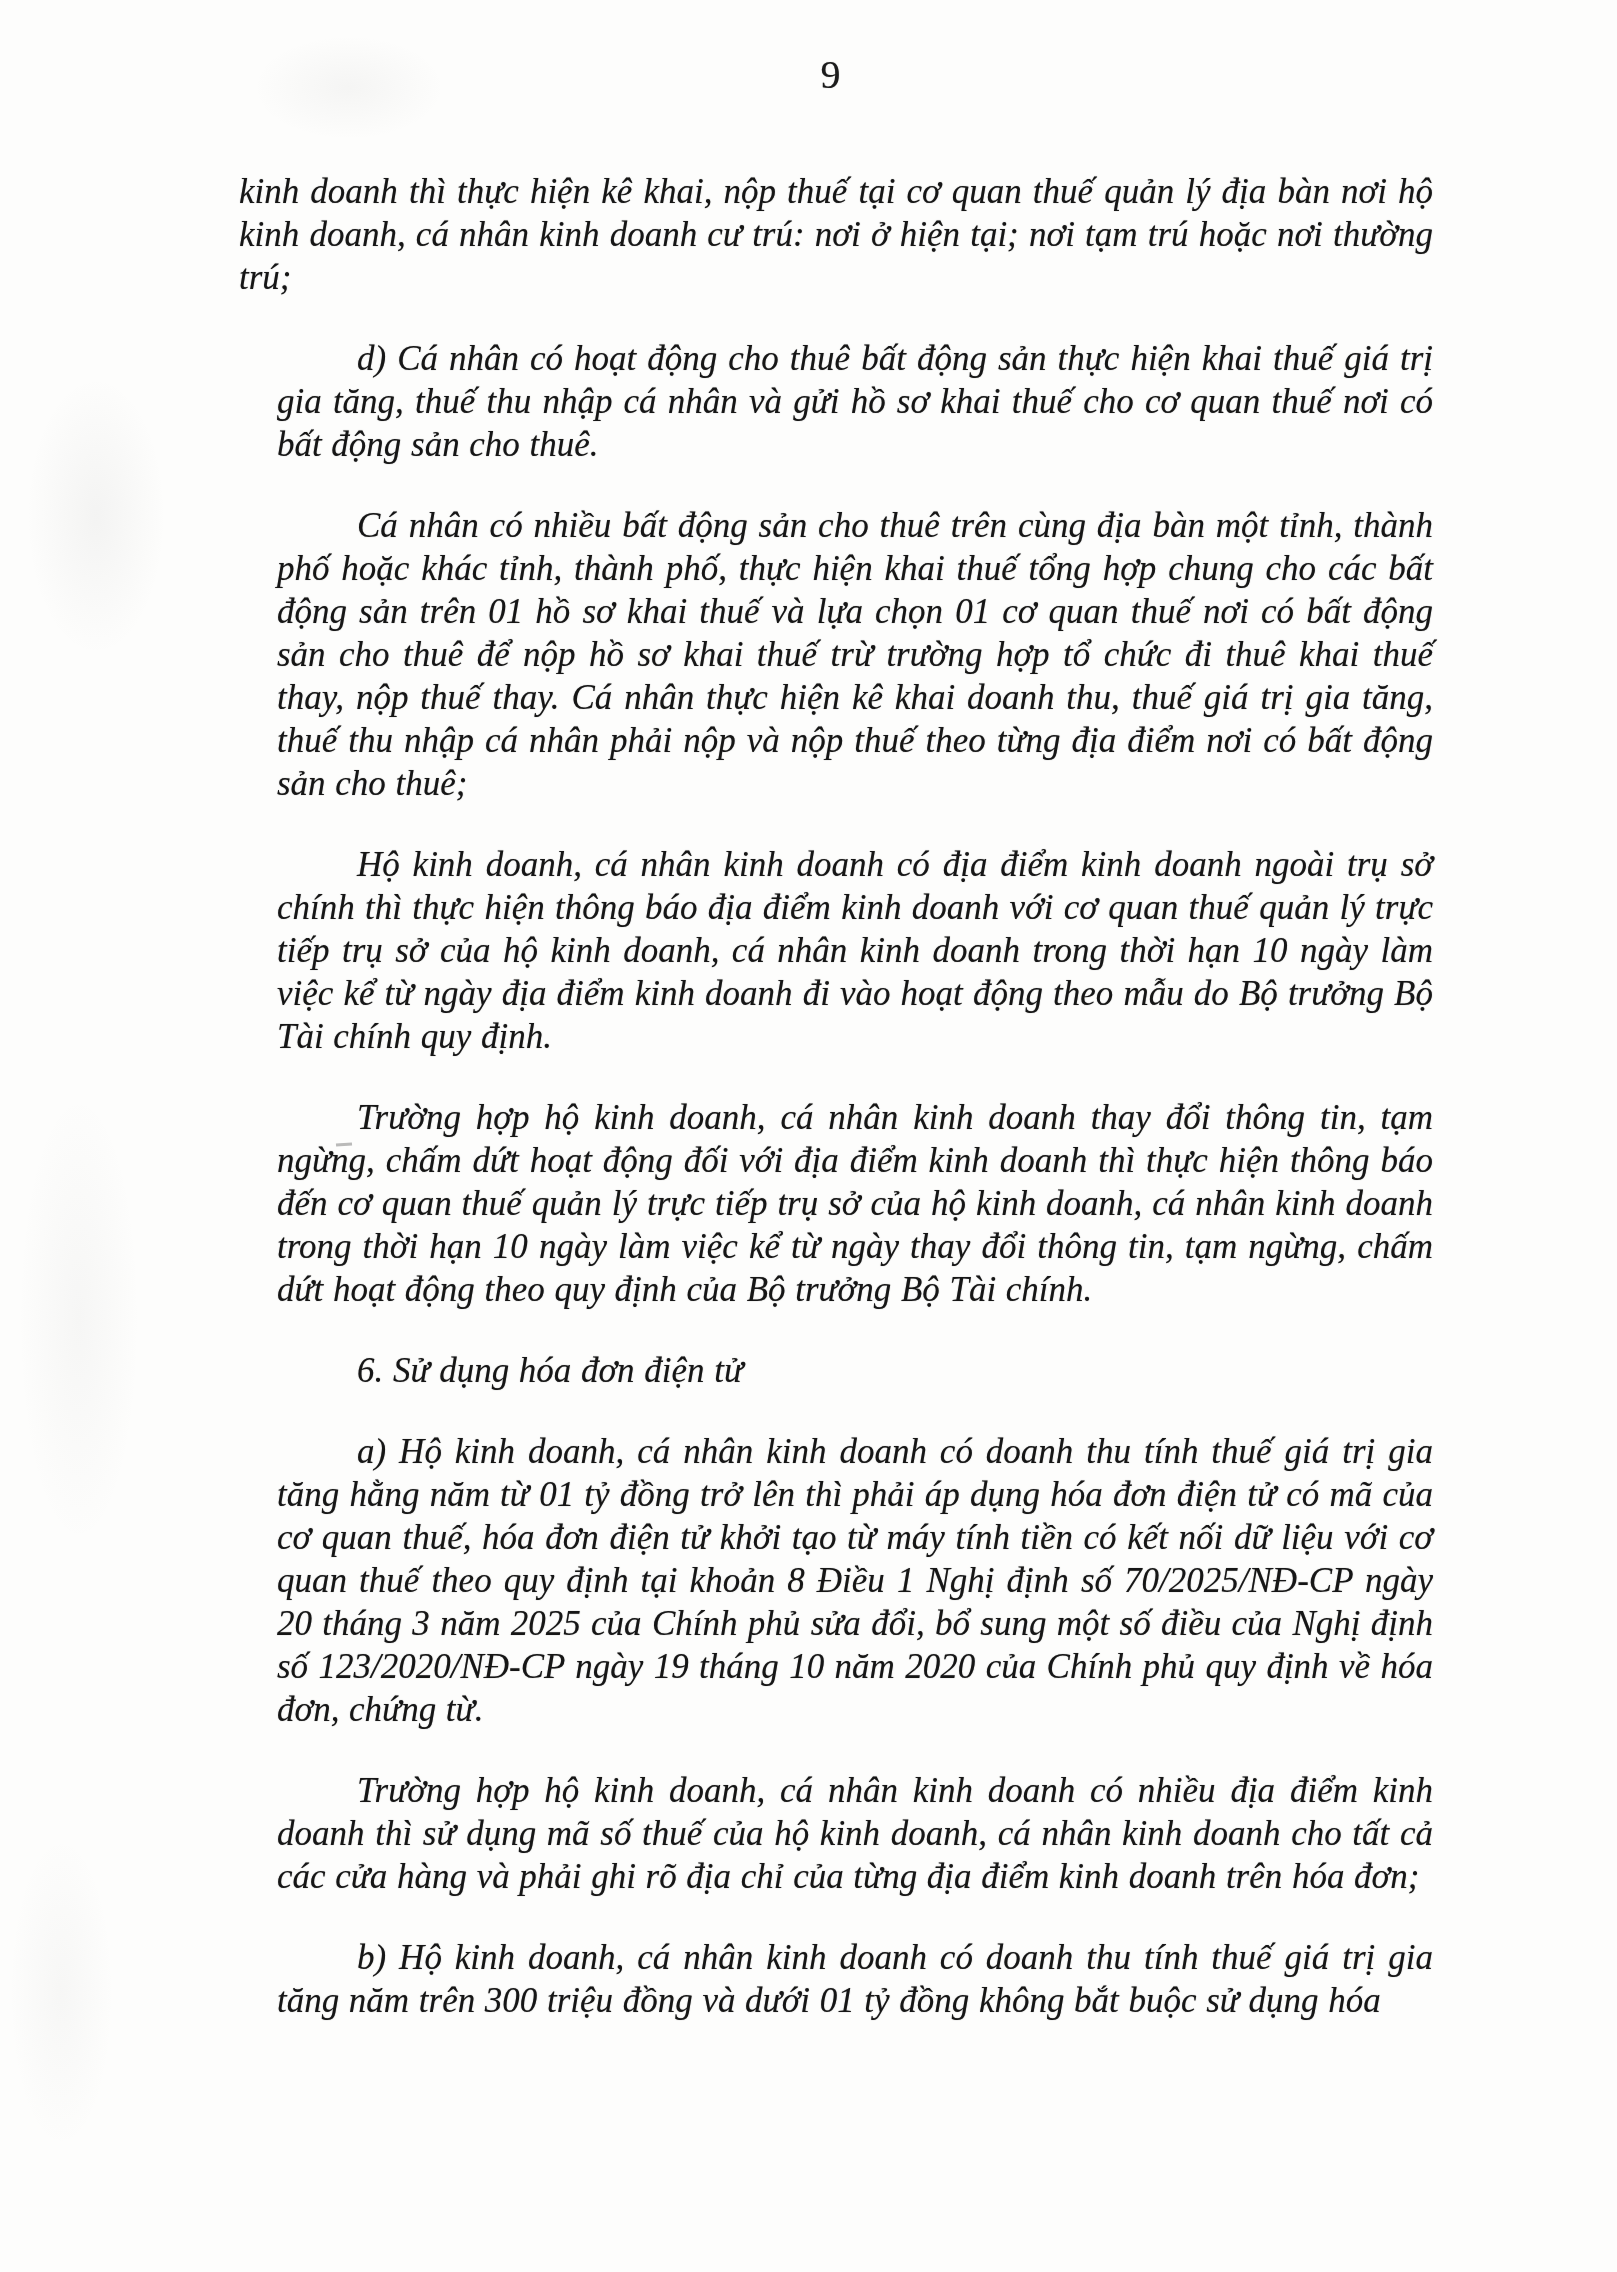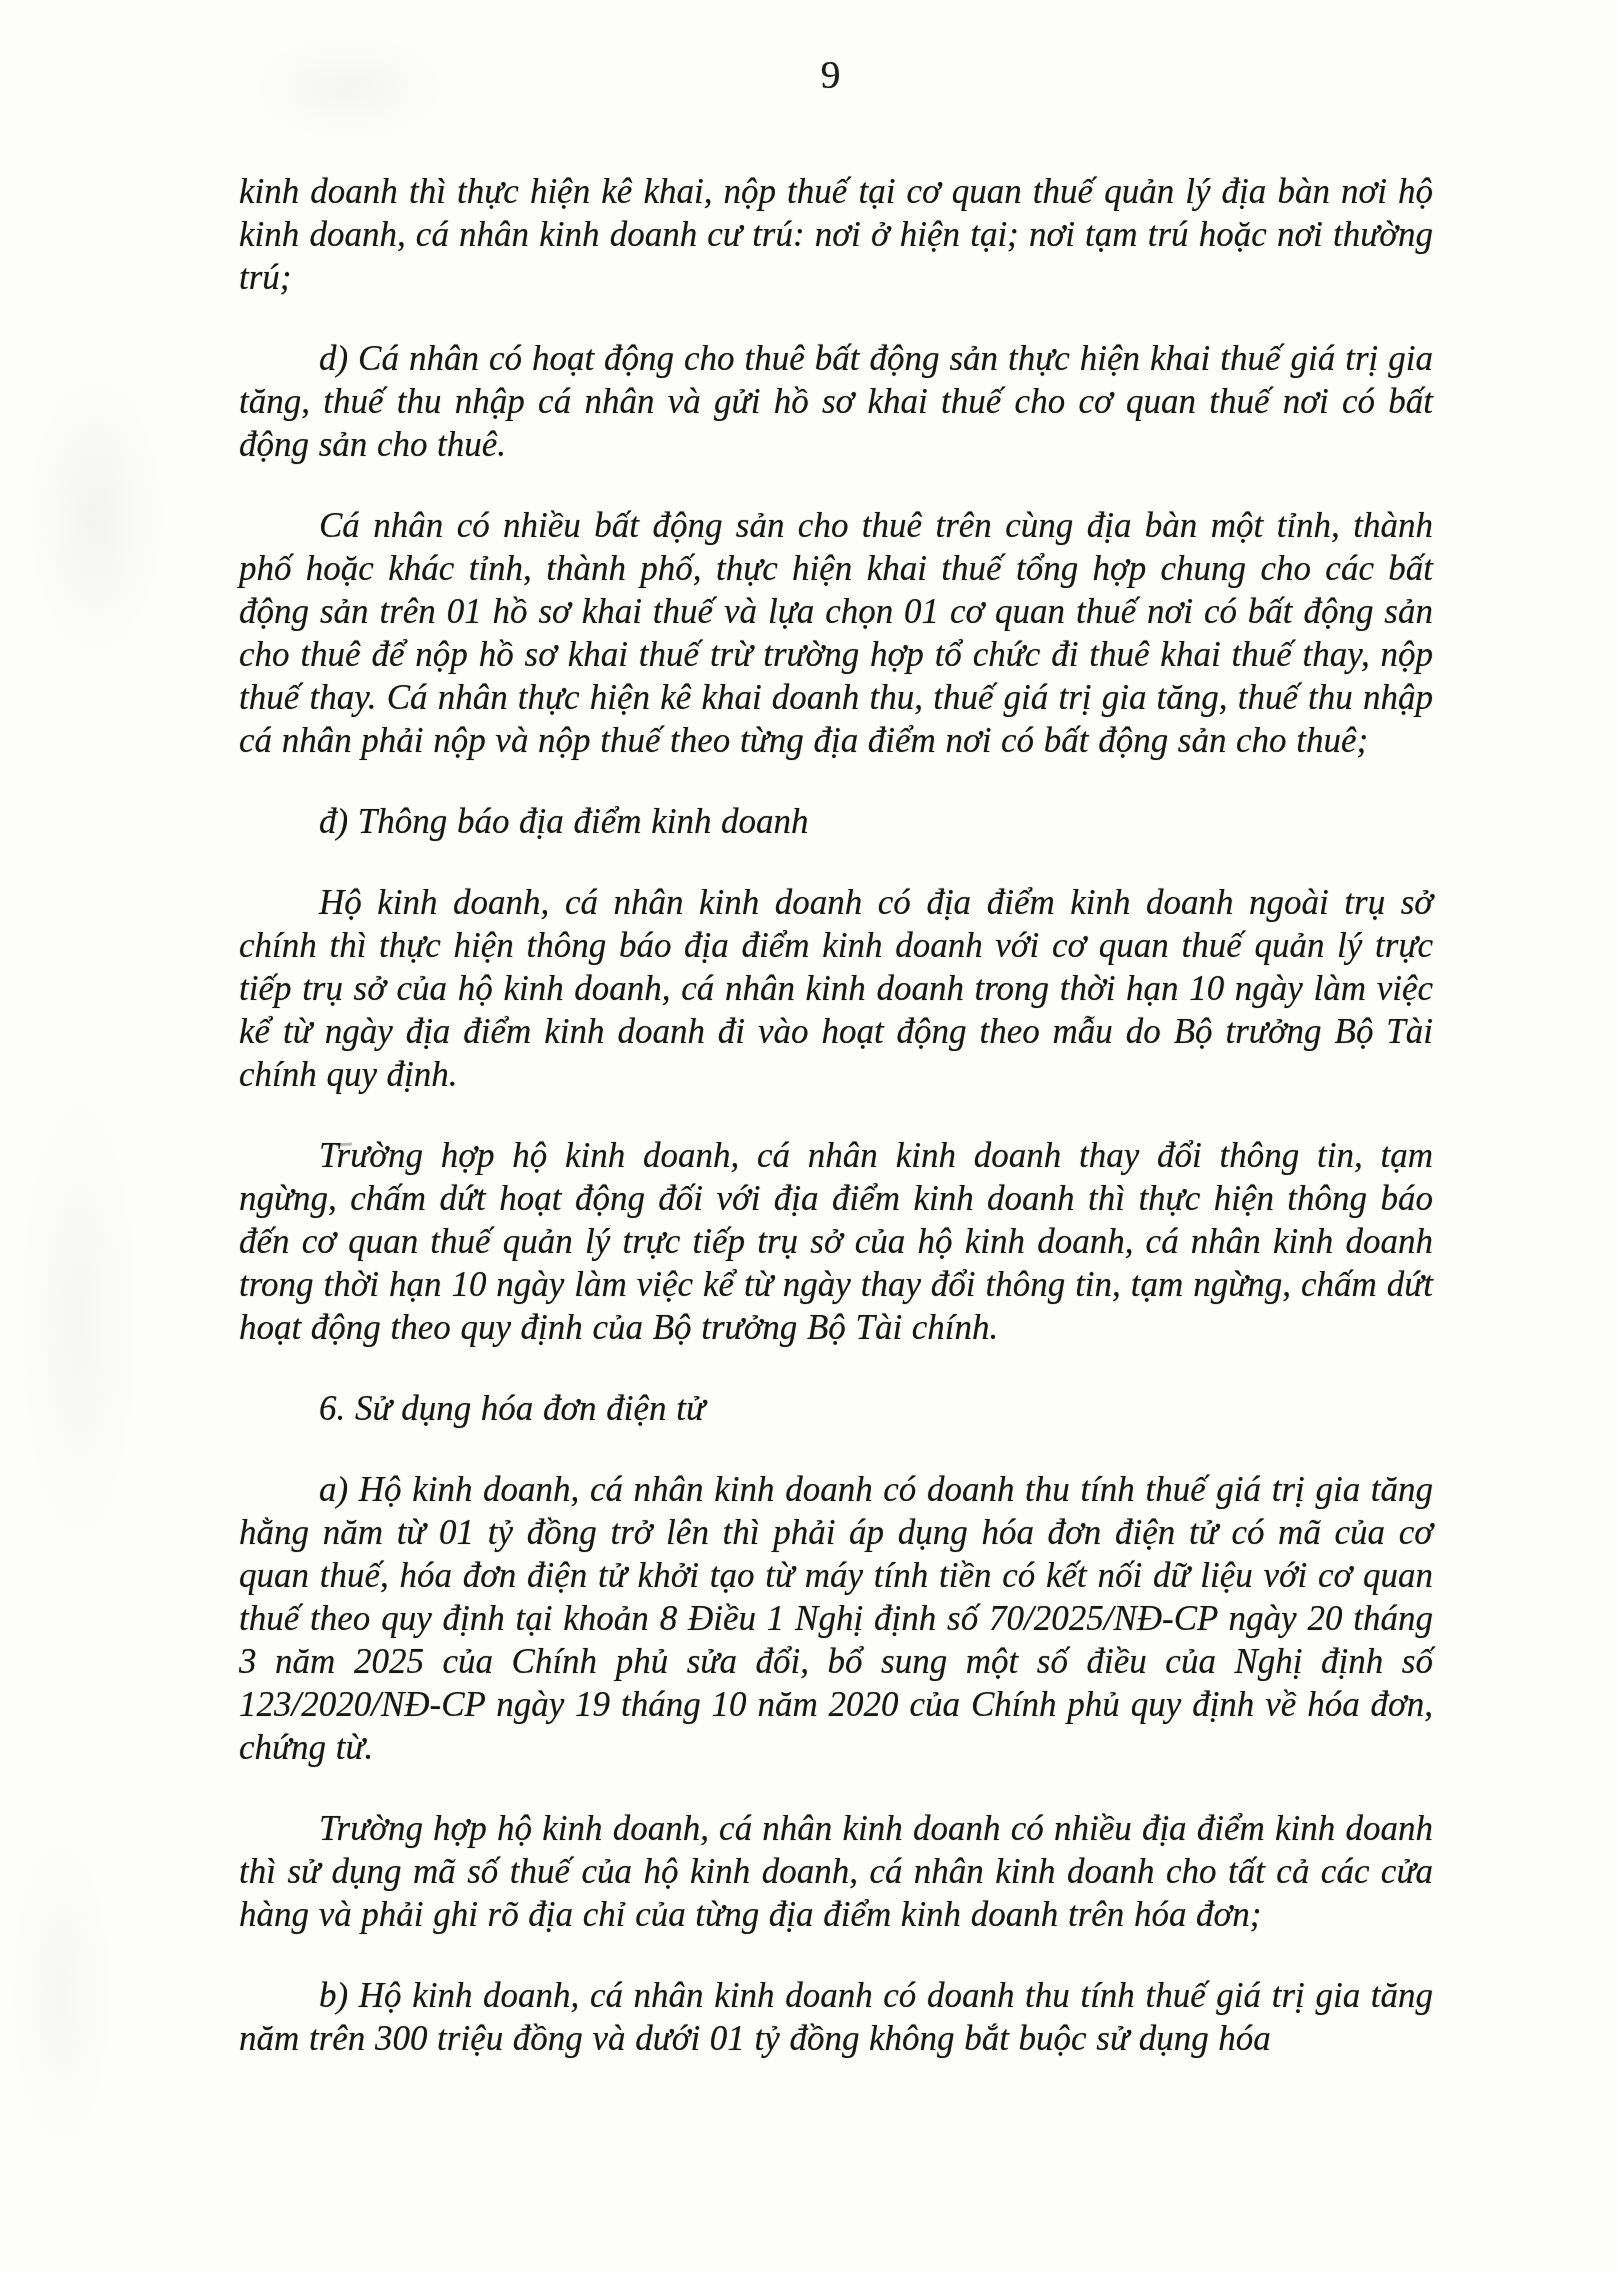--- a/index.html
+++ b/index.html
@@ -67,20 +67,21 @@
     text-align: justify;
     text-shadow: 0 0 1px rgba(25,25,25,0.5);
     word-spacing: 0.9px;
     font-style: italic;
   }
   .para {
     margin: 0;
   }
   .para + .para {
     margin-top: 38px;
+    margin-left: 38px;
   }
   .indent {
     text-indent: 80px;
   }
 </style>
 </head>
 <body>
 
 <div class="page">
 
@@ -93,21 +94,20 @@
   <div class="page-number">9</div>
 
   <div class="content">
 
     <p class="para">kinh doanh thì thực hiện kê khai, nộp thuế tại cơ quan thuế quản lý địa bàn nơi hộ kinh doanh, cá nhân kinh doanh cư trú: nơi ở hiện tại; nơi tạm trú hoặc nơi thường trú;</p>
 
     <p class="para indent">d) Cá nhân có hoạt động cho thuê bất động sản thực hiện khai thuế giá trị gia tăng, thuế thu nhập cá nhân và gửi hồ sơ khai thuế cho cơ quan thuế nơi có bất động sản cho thuê.</p>
 
     <p class="para indent">Cá nhân có nhiều bất động sản cho thuê trên cùng địa bàn một tỉnh, thành phố hoặc khác tỉnh, thành phố, thực hiện khai thuế tổng hợp chung cho các bất động sản trên 01 hồ sơ khai thuế và lựa chọn 01 cơ quan thuế nơi có bất động sản cho thuê để nộp hồ sơ khai thuế trừ trường hợp tổ chức đi thuê khai thuế thay, nộp thuế thay. Cá nhân thực hiện kê khai doanh thu, thuế giá trị gia tăng, thuế thu nhập cá nhân phải nộp và nộp thuế theo từng địa điểm nơi có bất động sản cho thuê;</p>
 
-    <p class="para indent">đ) Thông báo địa điểm kinh doanh</p>
 
     <p class="para indent">Hộ kinh doanh, cá nhân kinh doanh có địa điểm kinh doanh ngoài trụ sở chính thì thực hiện thông báo địa điểm kinh doanh với cơ quan thuế quản lý trực tiếp trụ sở của hộ kinh doanh, cá nhân kinh doanh trong thời hạn 10 ngày làm việc kể từ ngày địa điểm kinh doanh đi vào hoạt động theo mẫu do Bộ trưởng Bộ Tài chính quy định.</p>
 
     <p class="para indent">Trường hợp hộ kinh doanh, cá nhân kinh doanh thay đổi thông tin, tạm ngừng, chấm dứt hoạt động đối với địa điểm kinh doanh thì thực hiện thông báo đến cơ quan thuế quản lý trực tiếp trụ sở của hộ kinh doanh, cá nhân kinh doanh trong thời hạn 10 ngày làm việc kể từ ngày thay đổi thông tin, tạm ngừng, chấm dứt hoạt động theo quy định của Bộ trưởng Bộ Tài chính.</p>
 
     <p class="para indent">6. Sử dụng hóa đơn điện tử</p>
 
     <p class="para indent">a) Hộ kinh doanh, cá nhân kinh doanh có doanh thu tính thuế giá trị gia tăng hằng năm từ 01 tỷ đồng trở lên thì phải áp dụng hóa đơn điện tử có mã của cơ quan thuế, hóa đơn điện tử khởi tạo từ máy tính tiền có kết nối dữ liệu với cơ quan thuế theo quy định tại khoản 8 Điều 1 Nghị định số 70/2025/NĐ-CP ngày 20 tháng 3 năm 2025 của Chính phủ sửa đổi, bổ sung một số điều của Nghị định số 123/2020/NĐ-CP ngày 19 tháng 10 năm 2020 của Chính phủ quy định về hóa đơn, chứng từ.</p>
 
     <p class="para indent">Trường hợp hộ kinh doanh, cá nhân kinh doanh có nhiều địa điểm kinh doanh thì sử dụng mã số thuế của hộ kinh doanh, cá nhân kinh doanh cho tất cả các cửa hàng và phải ghi rõ địa chỉ của từng địa điểm kinh doanh trên hóa đơn;</p>

